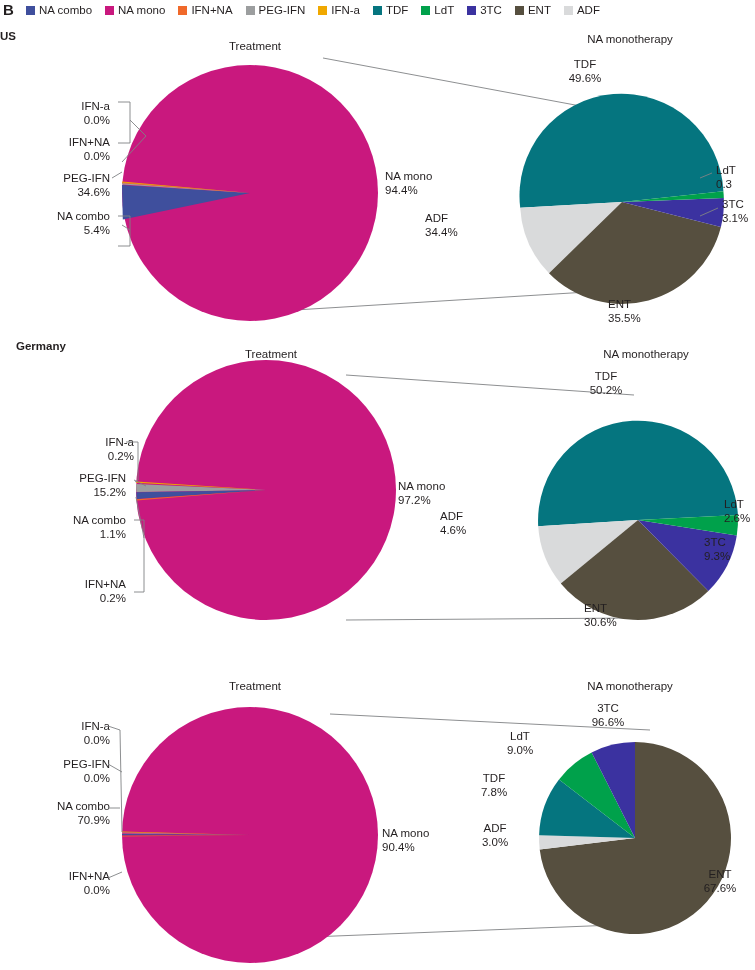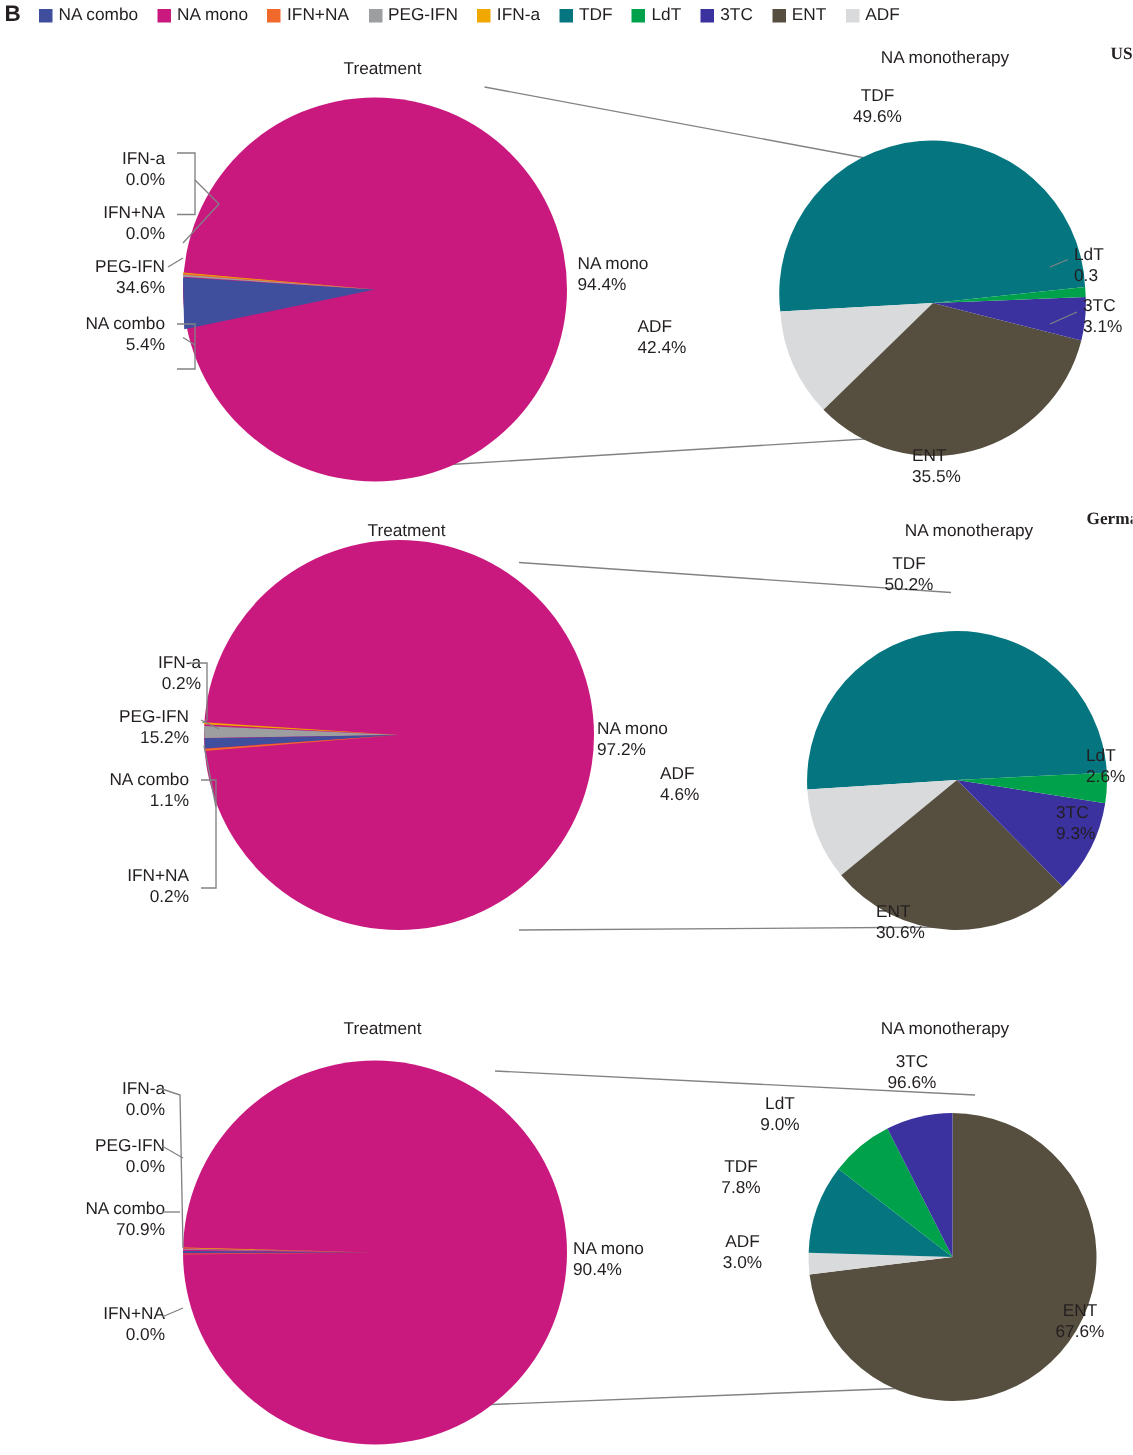--- a/index.html
+++ b/index.html
@@ -63,25 +63,24 @@
 
   
   .country {
     position: absolute;
     left: 0;
     width: 755px;
   }
   .country-title {
     position: absolute;
     width: 100%;
-    text-align: right;
+    text-align: left;
     font-size: 11.5px;
     font-weight: bold;
     top: 0;
-    font-family: Liberation Serif, serif;
   }
   .subtitle {
     position: absolute;
     font-size: 11.5px;
     text-align: center;
     white-space: nowrap;
   }
 
   .pie-wrap {
     position: absolute;
@@ -232,21 +231,21 @@
     <div class="lbl" style="left:722px;top:168px;">
       <span>3TC</span><br>
       <span>3.1%</span>
     </div>
     <div class="lbl" style="left:608px;top:268px;">
       <span>ENT</span><br>
       <span>35.5%</span>
     </div>
     <div class="lbl" style="left:425px;top:182px;">
       <span>ADF</span><br>
-      <span>42.4%</span>
+      <span>34.4%</span>
     </div>
 
     <svg class="conn-svg" width="755" height="310">
       <path class="leader" d="M 118,72 L 130,72 L 130,113 L 118,113"></path>
       <path class="leader" d="M 130,90 L 146,106 L 122,132"></path>
       <path class="leader" d="M 112,148 L 122,142"></path>
       <path class="leader" d="M 118,186 L 130,186 L 130,216 L 118,216"></path>
       <path class="leader" d="M 130,200 L 122,195"></path>
       <path class="leader" d="M 700,148 L 712,143"></path>
       <path class="leader" d="M 700,186 L 718,178"></path>

